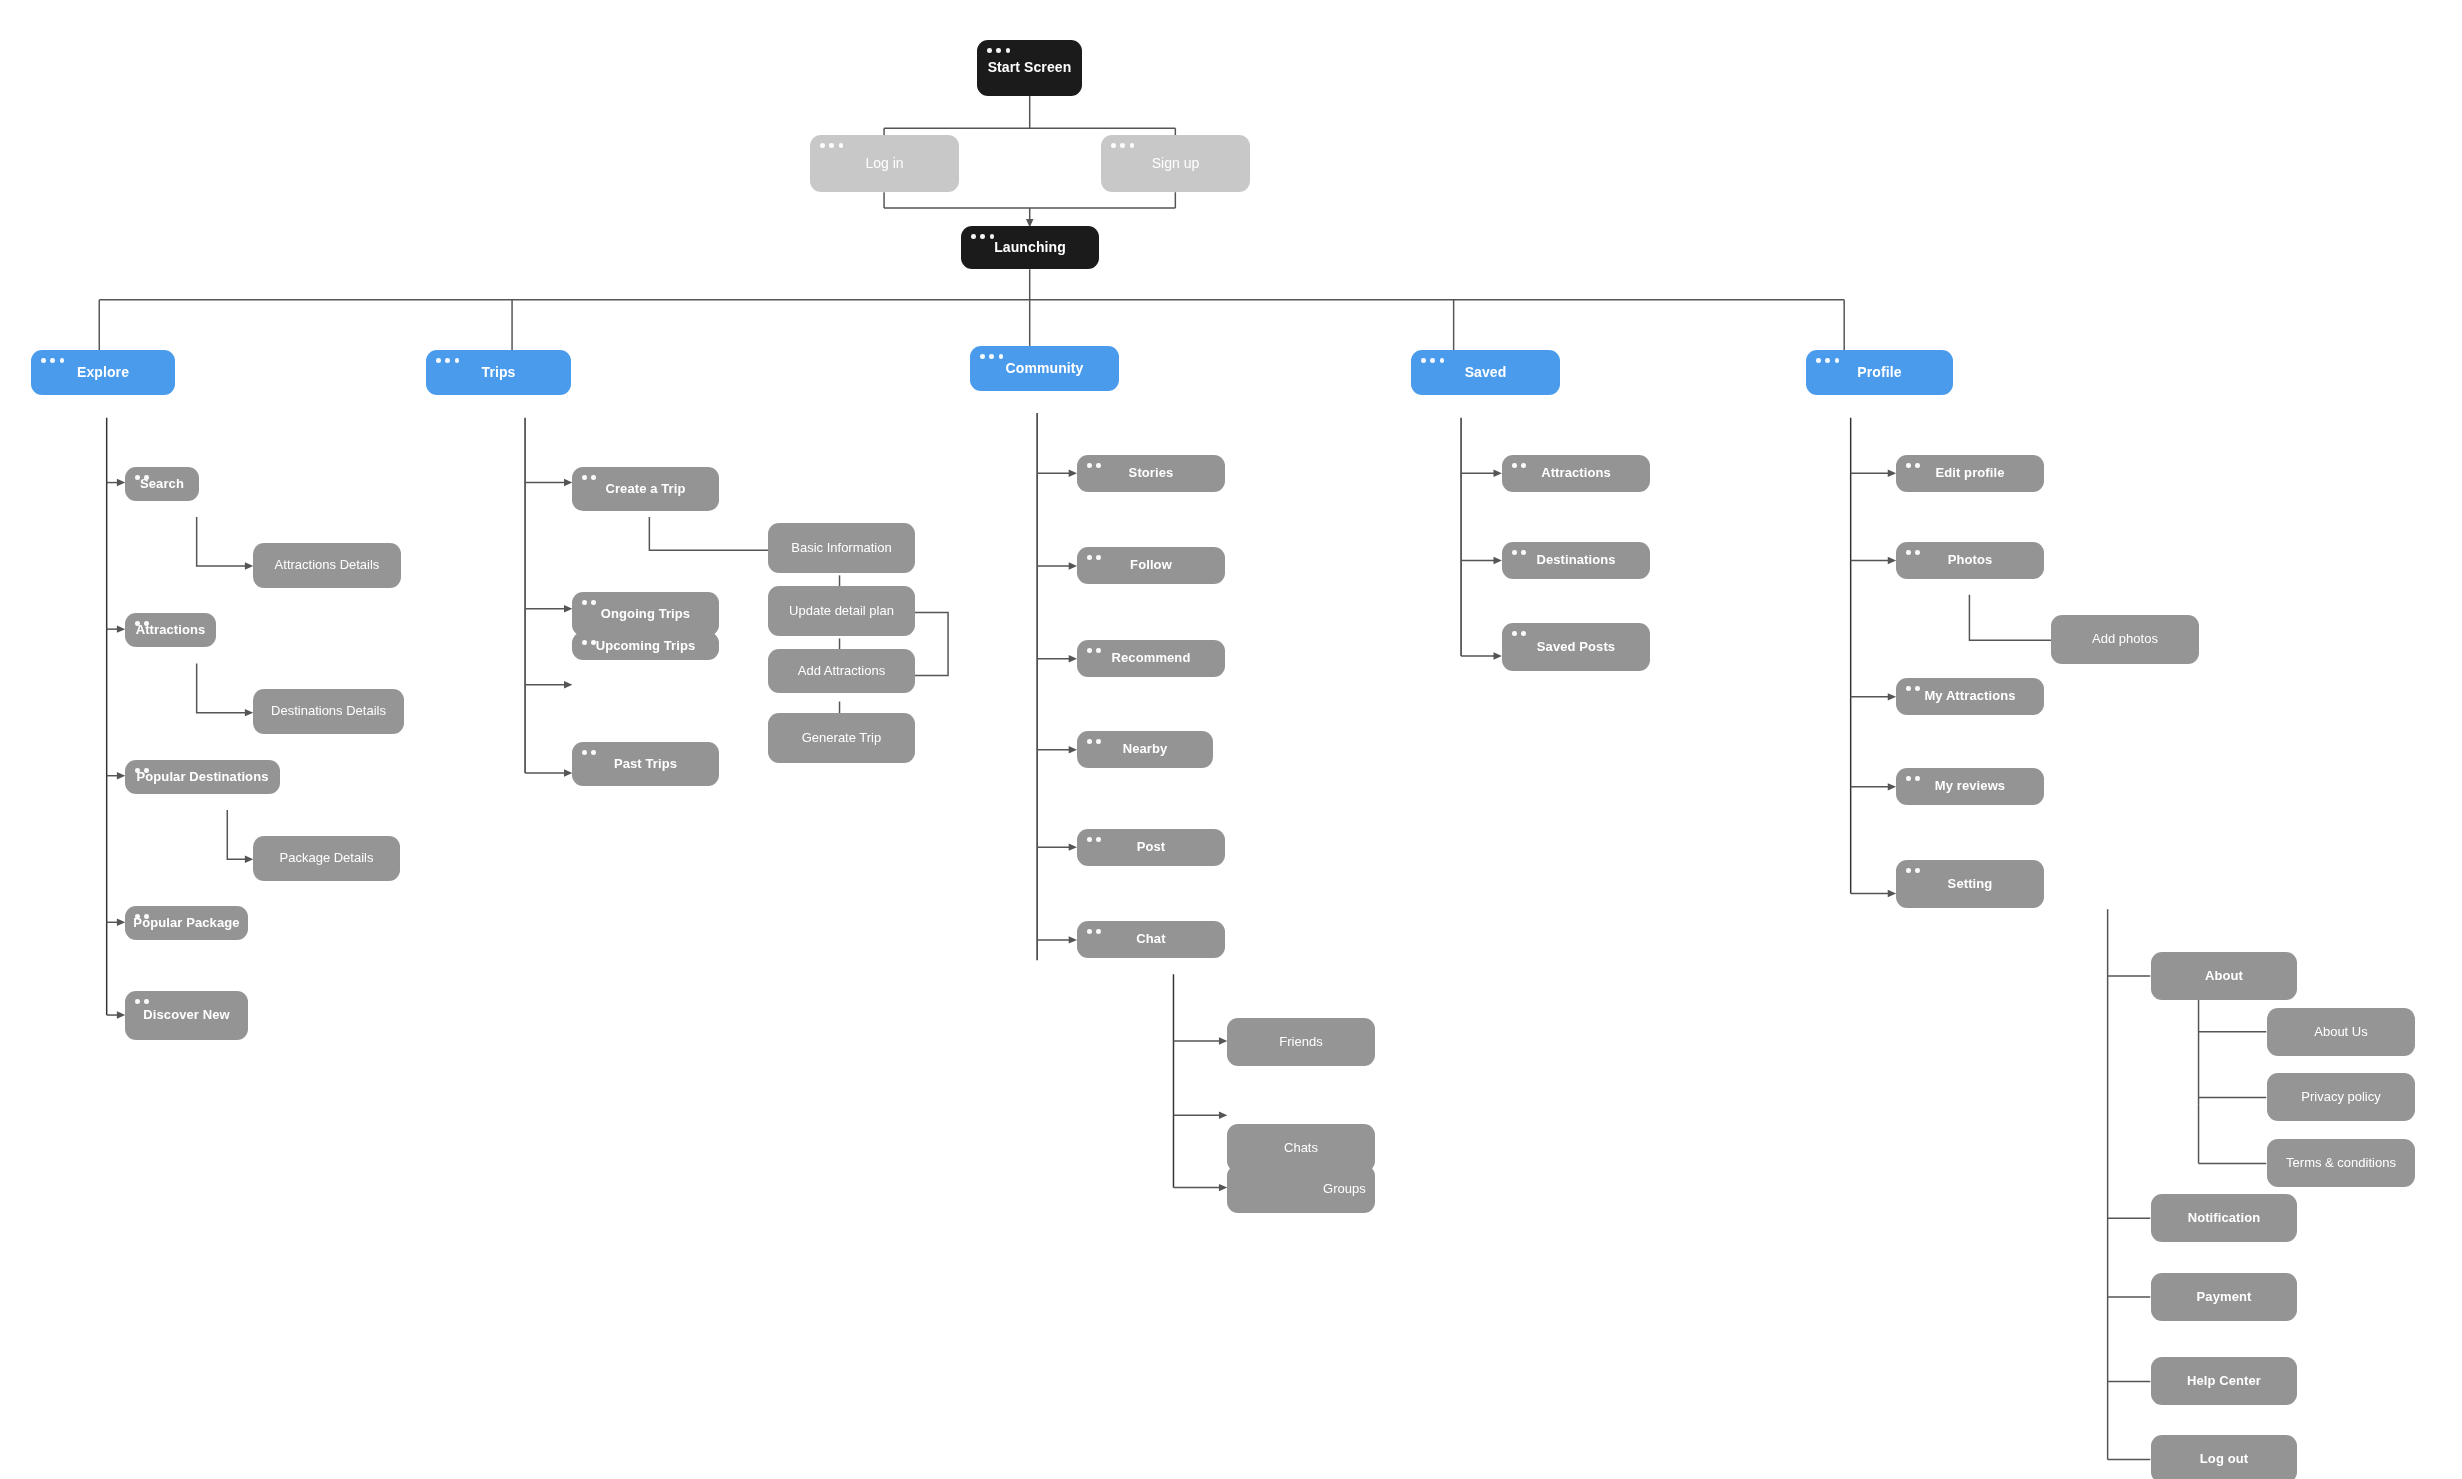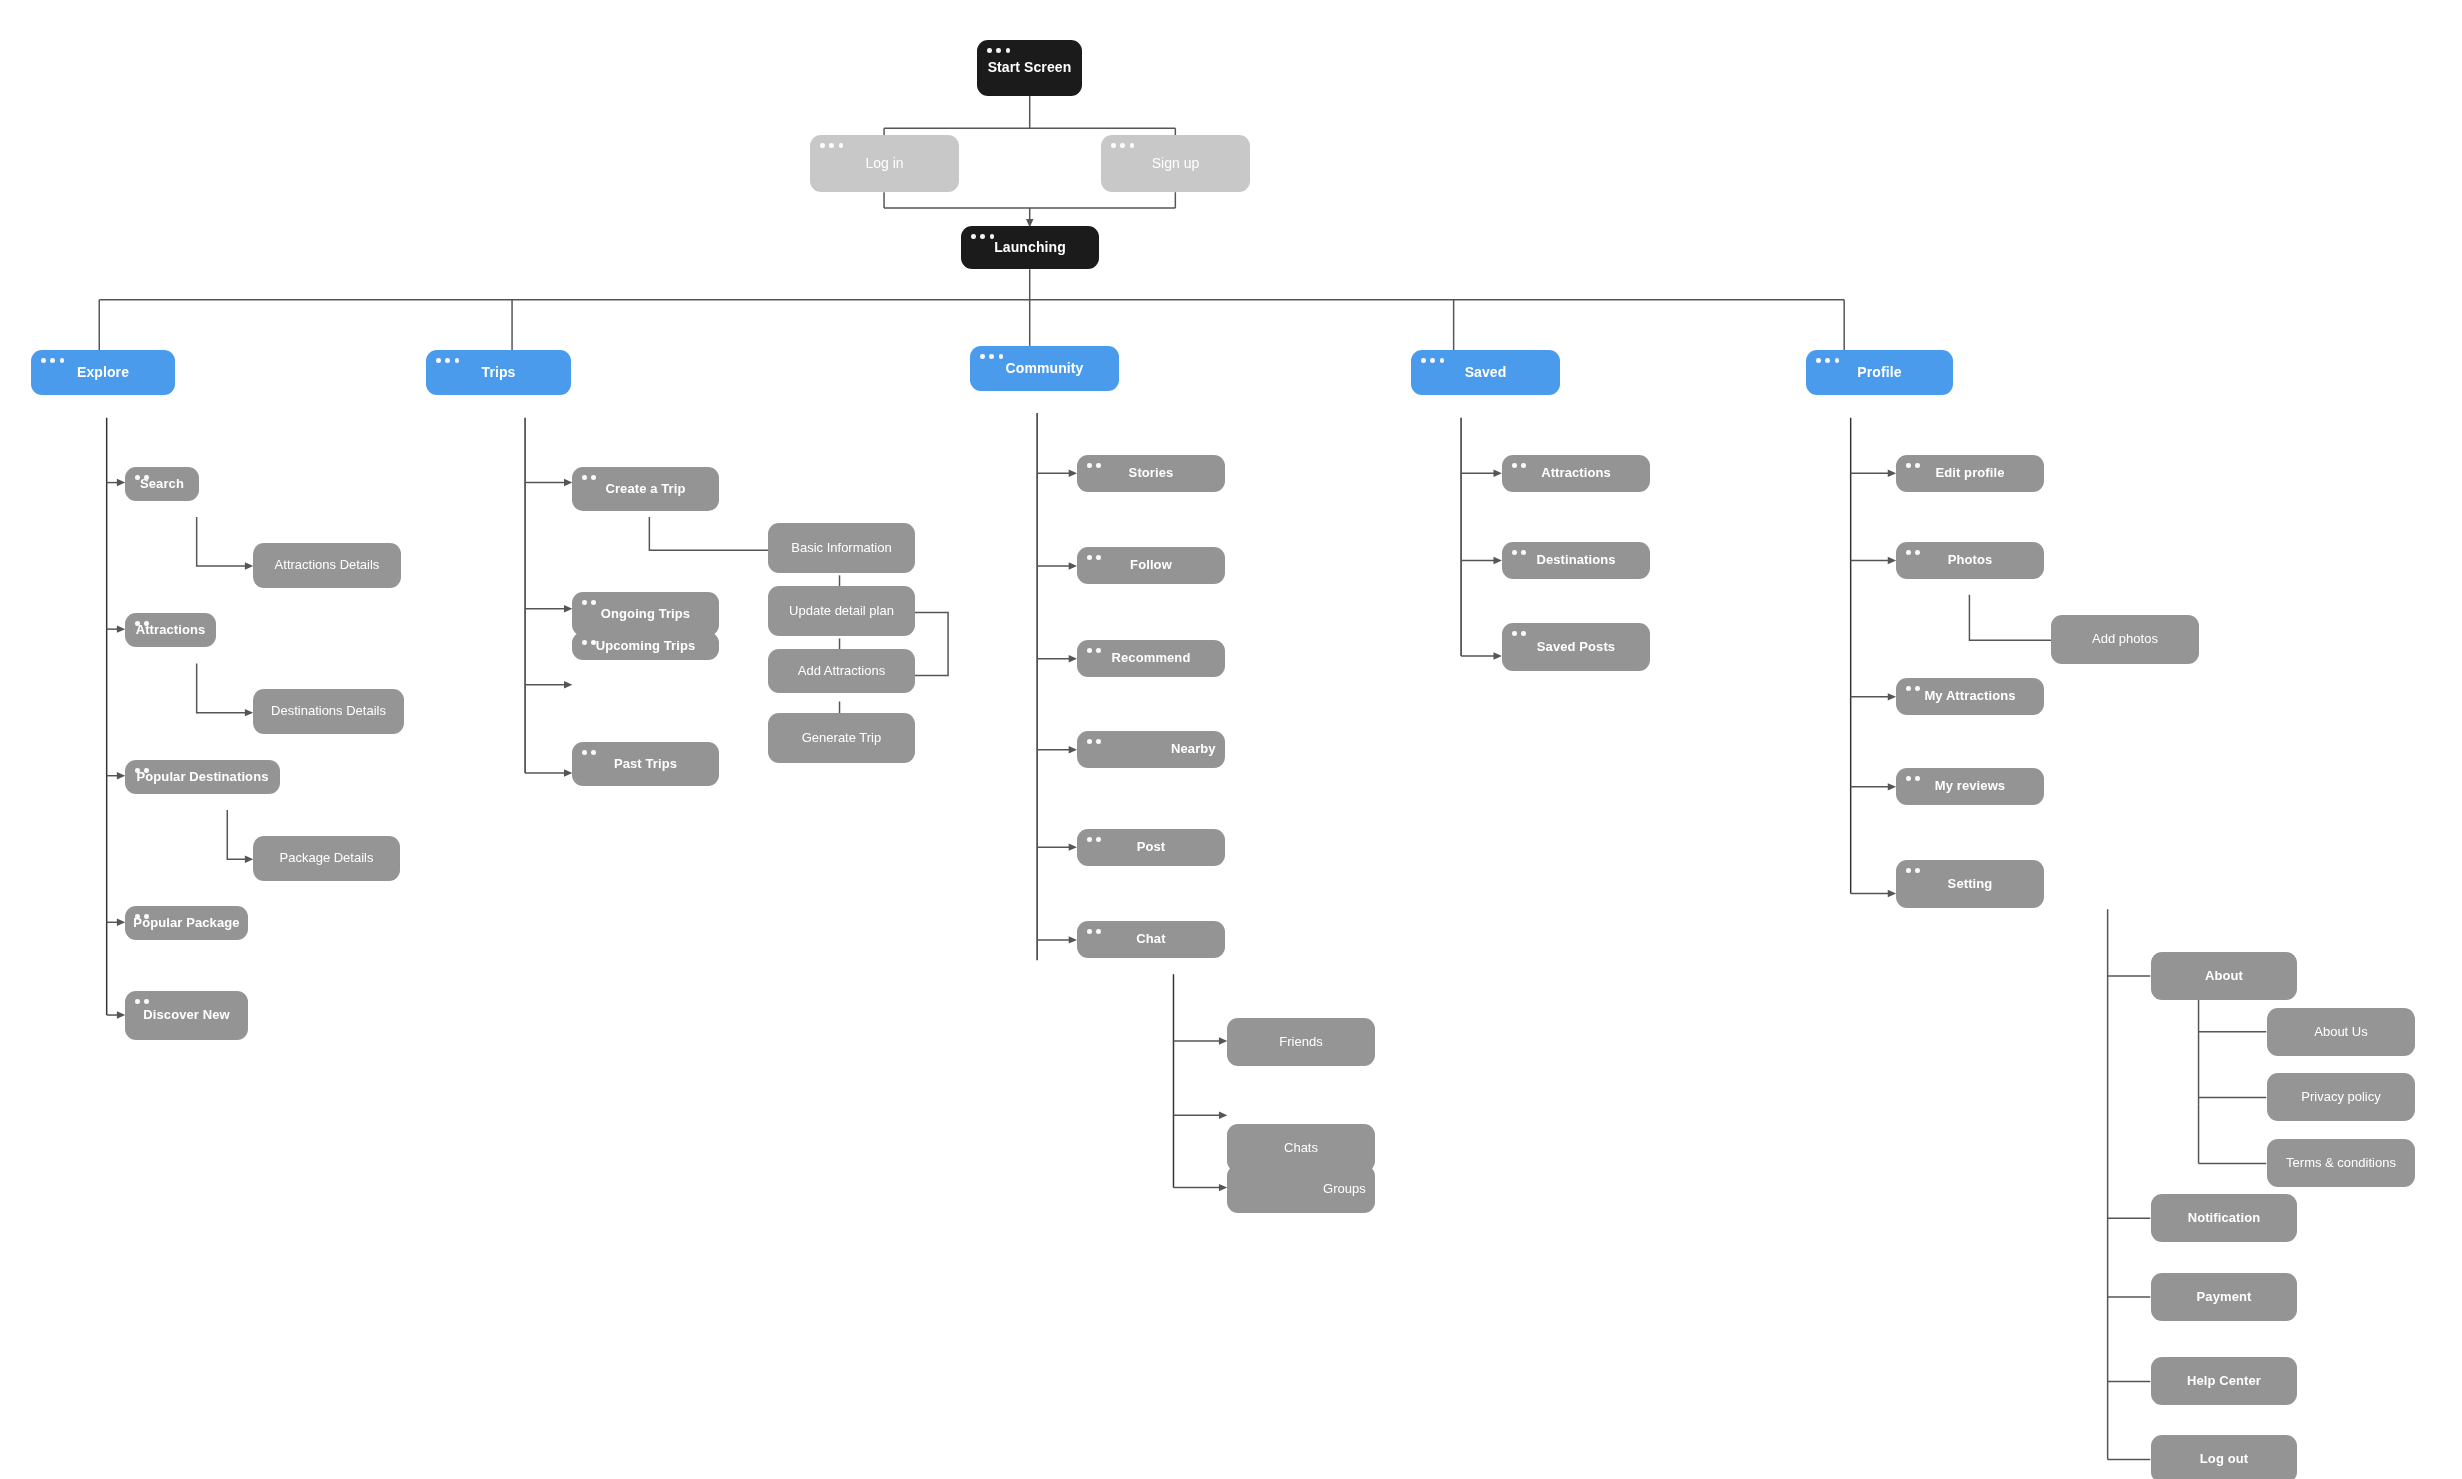--- a/index.html
+++ b/index.html
@@ -391,21 +391,21 @@
       </span>
     <span class="label">Follow</span>
   </div>
   <div class="node n-sub" style="left:1077px; top:640px; width:148px; height:37px;">
     <span class="dots">
         <i></i>
         <i></i>
       </span>
     <span class="label">Recommend</span>
   </div>
-  <div class="node n-sub" style="left:1077px; top:731px; width:148px; height:37px;justify-content:flex-end;">
+  <div class="node n-sub" style="left:1077px; top:731px; width:136px; height:37px;">
     <span class="dots">
         <i></i>
         <i></i>
       </span>
     <span class="label">Nearby</span>
   </div>
   <div class="node n-sub" style="left:1077px; top:829px; width:148px; height:37px;">
     <span class="dots">
         <i></i>
         <i></i>

